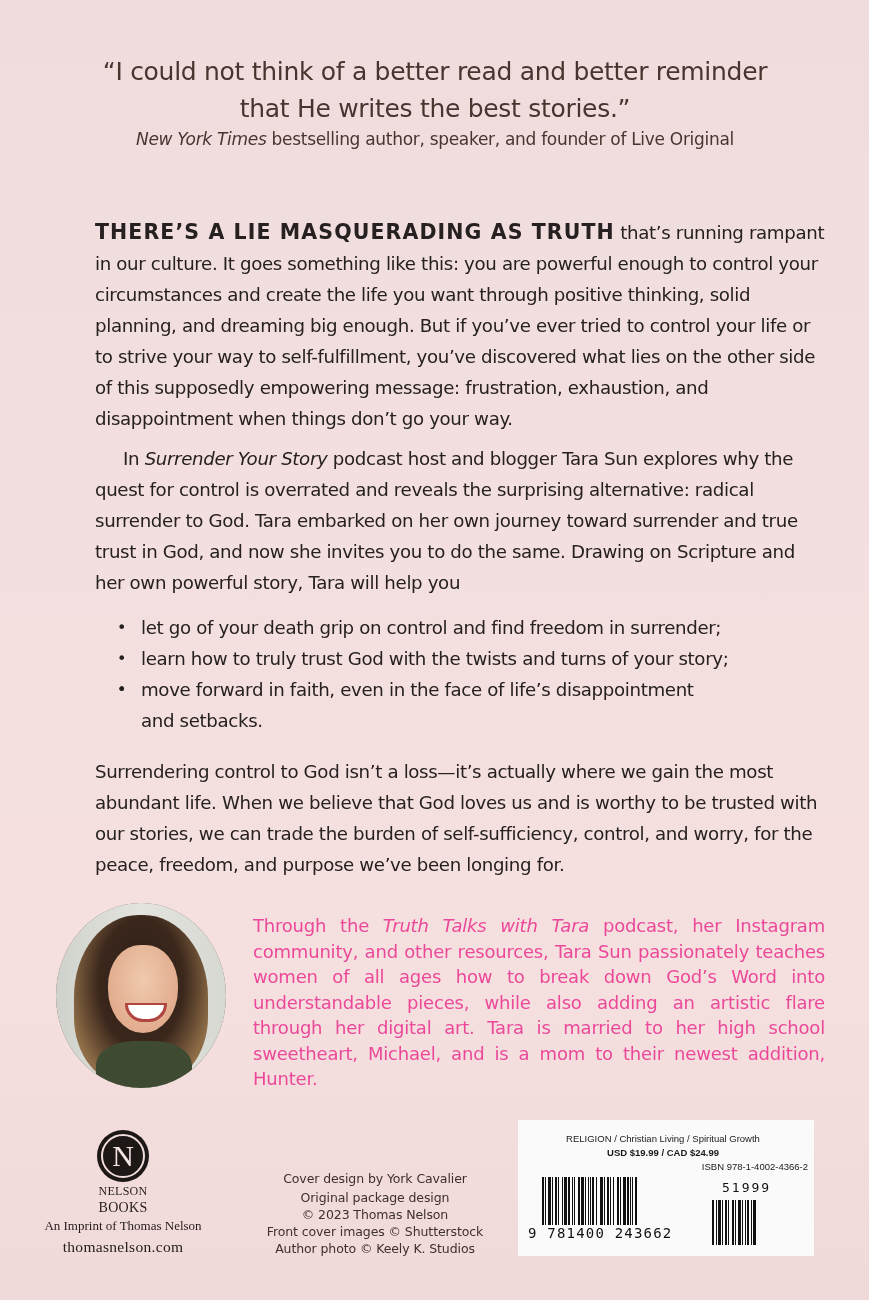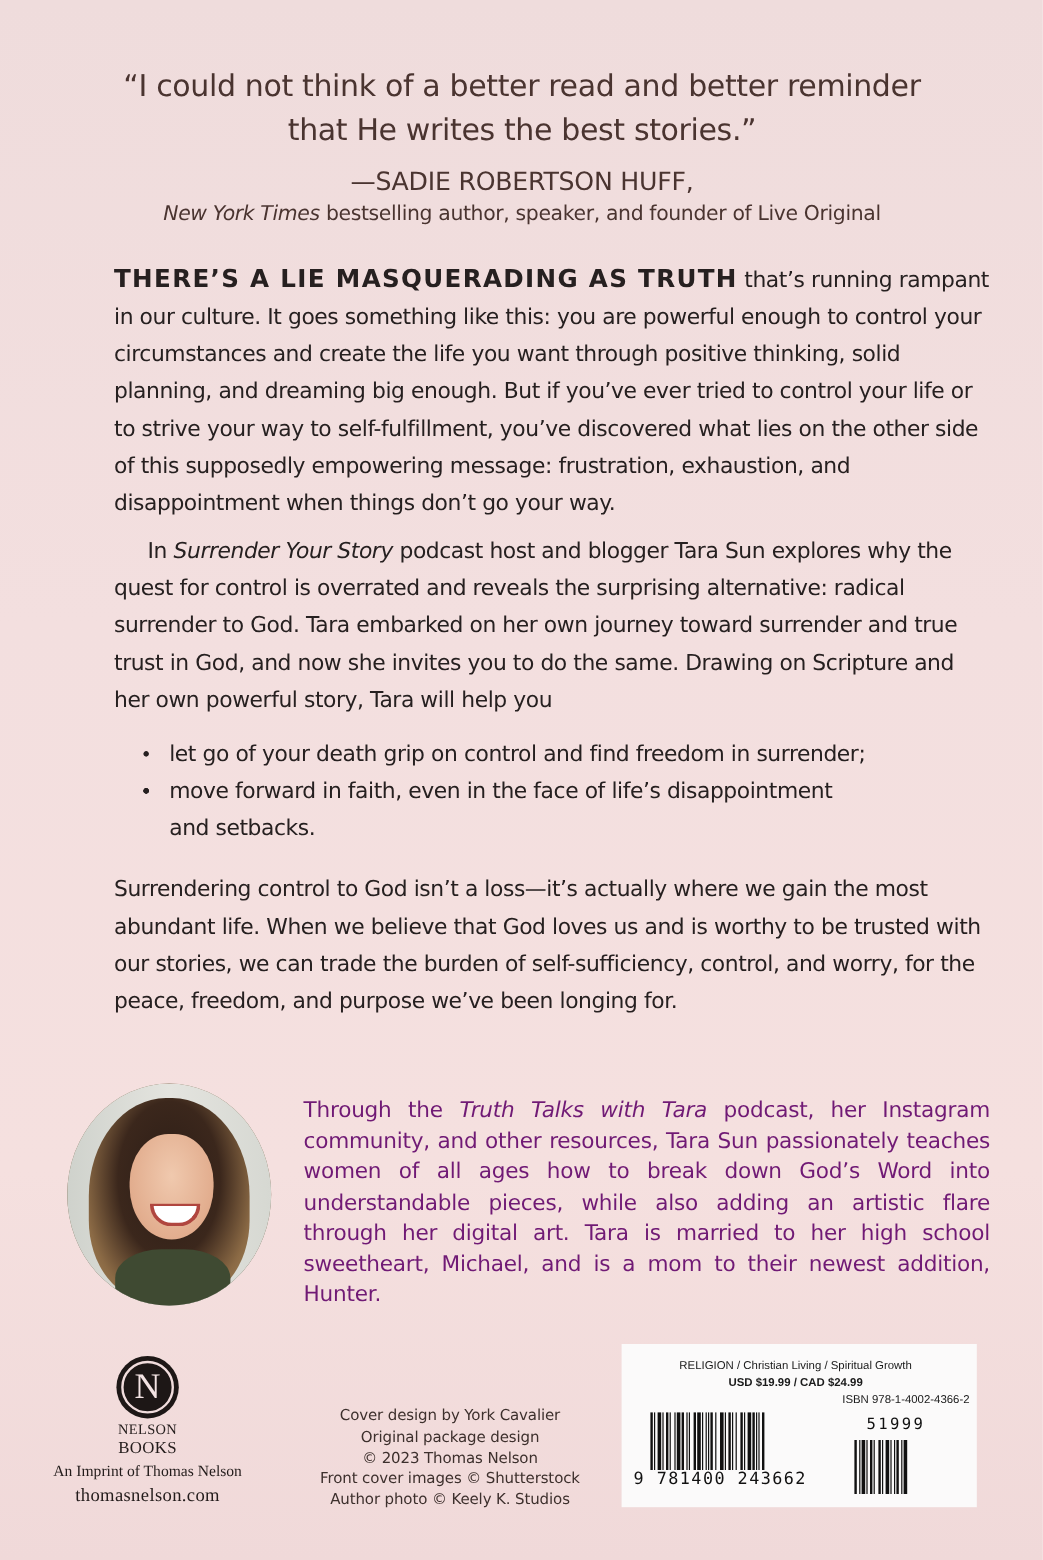--- a/index.html
+++ b/index.html
@@ -127,21 +127,21 @@
       background: #3f4a32;
     }
     .author-bio {
       position: absolute;
       left: 253px;
       top: 913px;
       width: 572px;
       font-size: 18px;
       line-height: 25.5px;
       letter-spacing: -0.2px;
-      color: #701a75;
+      color: #ec4899;
       text-align: justify;
     }
     .author-bio em { font-style: italic; }
 
     
     .publisher {
       position: absolute;
       left: 38px;
       top: 1130px;
       width: 170px;
@@ -257,32 +257,31 @@
 </head>
 <body>
 
 <div class="cover">
 
   <div class="endorsement">
     <p class="quote">
       <span>“I could not think of a better read and better reminder</span><br>
       <span>that He writes the best stories.”</span>
     </p>
-    <div class="attrib-name">—SADIE ROBERTSON HUFF,</div>
     <div class="attrib-desc"><em>New York Times</em><span> bestselling author, speaker, and founder of Live Original</span></div>
   </div>
 
   <div class="body-copy">
     <p><span class="lead-caps">THERE’S A LIE MASQUERADING AS TRUTH</span><span> that’s running rampant in our culture. It goes something like this: you are powerful enough to control your circumstances and create the life you want through positive thinking, solid planning, and dreaming big enough. But if you’ve ever tried to control your life or to strive your way to self-fulfillment, you’ve discovered what lies on the other side of this supposedly empowering message: frustration, exhaustion, and disappointment when things don’t go your way.</span></p>
 
     <p class="para2"><span>In </span><em>Surrender Your Story</em><span> podcast host and blogger Tara Sun explores why the quest for control is overrated and reveals the surprising alternative: radical surrender to God. Tara embarked on her own journey toward surrender and true trust in God, and now she invites you to do the same. Drawing on Scripture and her own powerful story, Tara will help you</span></p>
 
     <ul class="bullets">
       <li><span class="dot">•</span><span>let go of your death grip on control and find freedom in surrender;</span></li>
-      <li><span class="dot">•</span></li>
+      <li><span class="dot">•</span><span>learn how to truly trust God with the twists and turns of your story;</span></li>
       <li><span class="dot">•</span></li>
       <li style="width:560px"><span class="dot">•</span><span>move forward in faith, even in the face of life’s disappointment and setbacks.</span></li>
     </ul>
 
     <p class="closing">Surrendering control to God isn’t a loss—it’s actually where we gain the most abundant life. When we believe that God loves us and is worthy to be trusted with our stories, we can trade the burden of self-sufficiency, control, and worry, for the peace, freedom, and purpose we’ve been longing for.</p>
   </div>
 
   <div class="author-photo" title="Author photo of Tara Sun">
     <div class="bg"></div>
     <div class="hair"></div>

